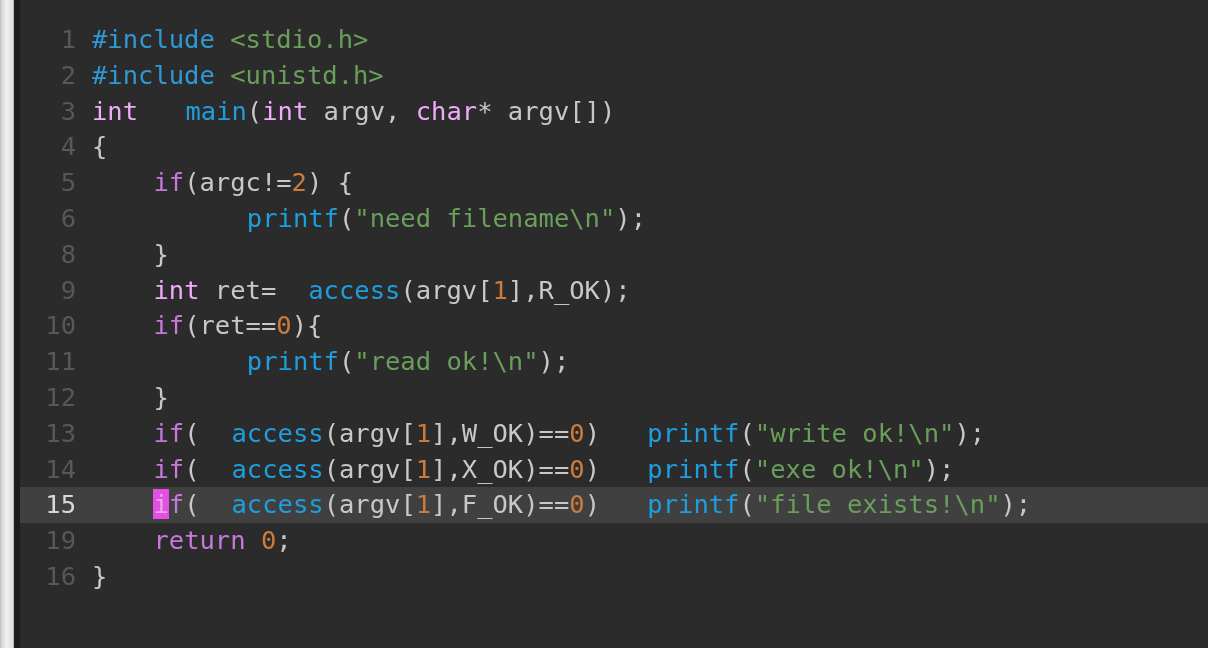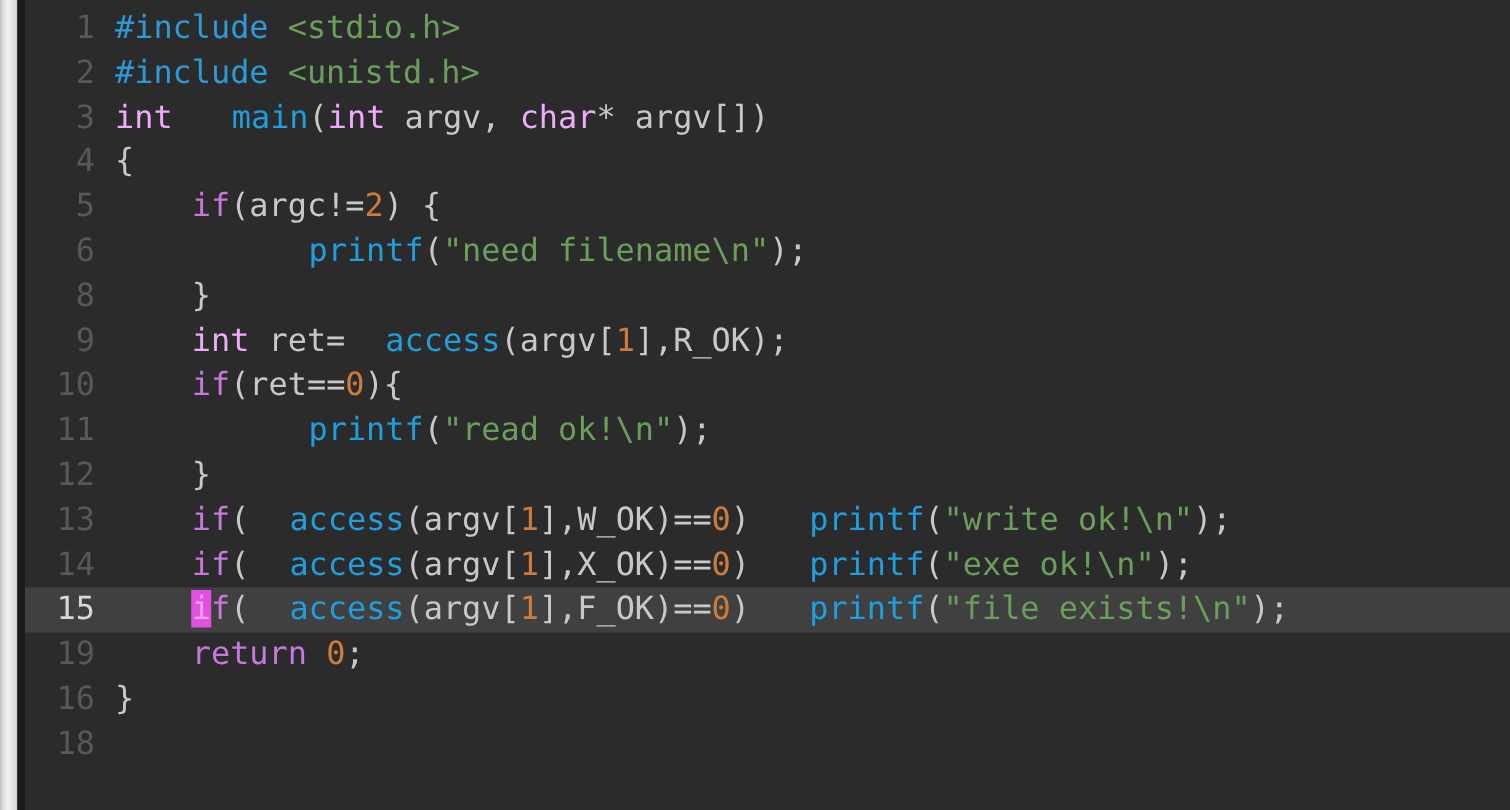--- a/index.html
+++ b/index.html
@@ -31,21 +31,21 @@
   
   .green-bar {
     position:absolute; left:55px; top:0; width:236px; height:12px;
     background:#8ede8b;
   }
 
   
   .editor {
     position:absolute; left:20px; top:0; width:1188px; height:648px;
     background:#2b2b2b;
-    padding-top:5px;
+    padding-top:22px;
   }
 
   .code-area { position:relative; }
 
   .row {
     position:relative;
     height:35.8px;
     line-height:35.8px;
     white-space:pre;
     font-size:25.5px;
@@ -111,17 +111,16 @@
         <div class="row"><span class="lnum">8</span><span class="code"><span class="k-pl">    }</span></span></div>
         <div class="row"><span class="lnum">9</span><span class="code"><span class="k-pl">    </span><span class="k-type">int</span><span class="k-pl"> ret=</span><span class="k-fn">access</span><span class="k-pl">(argv[</span><span class="k-num">1</span><span class="k-pl">],R_OK);</span></span></div>
         <div class="row"><span class="lnum">10</span><span class="code"><span class="k-pl">    </span><span class="k-kw">if</span><span class="k-pl">(ret==</span><span class="k-num">0</span><span class="k-pl">){</span></span></div>
         <div class="row"><span class="lnum">11</span><span class="code"><span class="k-pl">        </span><span class="k-fn">printf</span><span class="k-pl">(</span><span class="k-str">"read ok!\n"</span><span class="k-pl">);</span></span></div>
         <div class="row"><span class="lnum">12</span><span class="code"><span class="k-pl">    }</span></span></div>
         <div class="row"><span class="lnum">13</span><span class="code"><span class="k-pl">    </span><span class="k-kw">if</span><span class="k-pl">(</span><span class="k-fn">access</span><span class="k-pl">(argv[</span><span class="k-num">1</span><span class="k-pl">],W_OK)==</span><span class="k-num">0</span><span class="k-pl">) </span><span class="k-fn">printf</span><span class="k-pl">(</span><span class="k-str">"write ok!\n"</span><span class="k-pl">);</span></span></div>
         <div class="row"><span class="lnum">14</span><span class="code"><span class="k-pl">    </span><span class="k-kw">if</span><span class="k-pl">(</span><span class="k-fn">access</span><span class="k-pl">(argv[</span><span class="k-num">1</span><span class="k-pl">],X_OK)==</span><span class="k-num">0</span><span class="k-pl">) </span><span class="k-fn">printf</span><span class="k-pl">(</span><span class="k-str">"exe ok!\n"</span><span class="k-pl">);</span></span></div>
         <div class="row current"><span class="lnum">15</span><span class="code"><span class="k-pl">    </span><span class="k-kw cursor">i</span><span class="k-kw">f</span><span class="k-pl">(</span><span class="k-fn">access</span><span class="k-pl">(argv[</span><span class="k-num">1</span><span class="k-pl">],F_OK)==</span><span class="k-num">0</span><span class="k-pl">) </span><span class="k-fn">printf</span><span class="k-pl">(</span><span class="k-str">"file exists!\n"</span><span class="k-pl">);</span></span></div>
         <div class="row"><span class="lnum">19</span><span class="code"><span class="k-pl">    </span><span class="k-kw">return</span><span class="k-pl"> </span><span class="k-num">0</span><span class="k-pl">;</span></span></div>
         <div class="row"><span class="lnum">16</span><span class="code"><span class="k-pl">}</span></span></div>
-        <div class="row"><span class="lnum">18</span><span class="code"></span></div>
       </div>
   </div>
 
 </div>
 
 </body></html>

